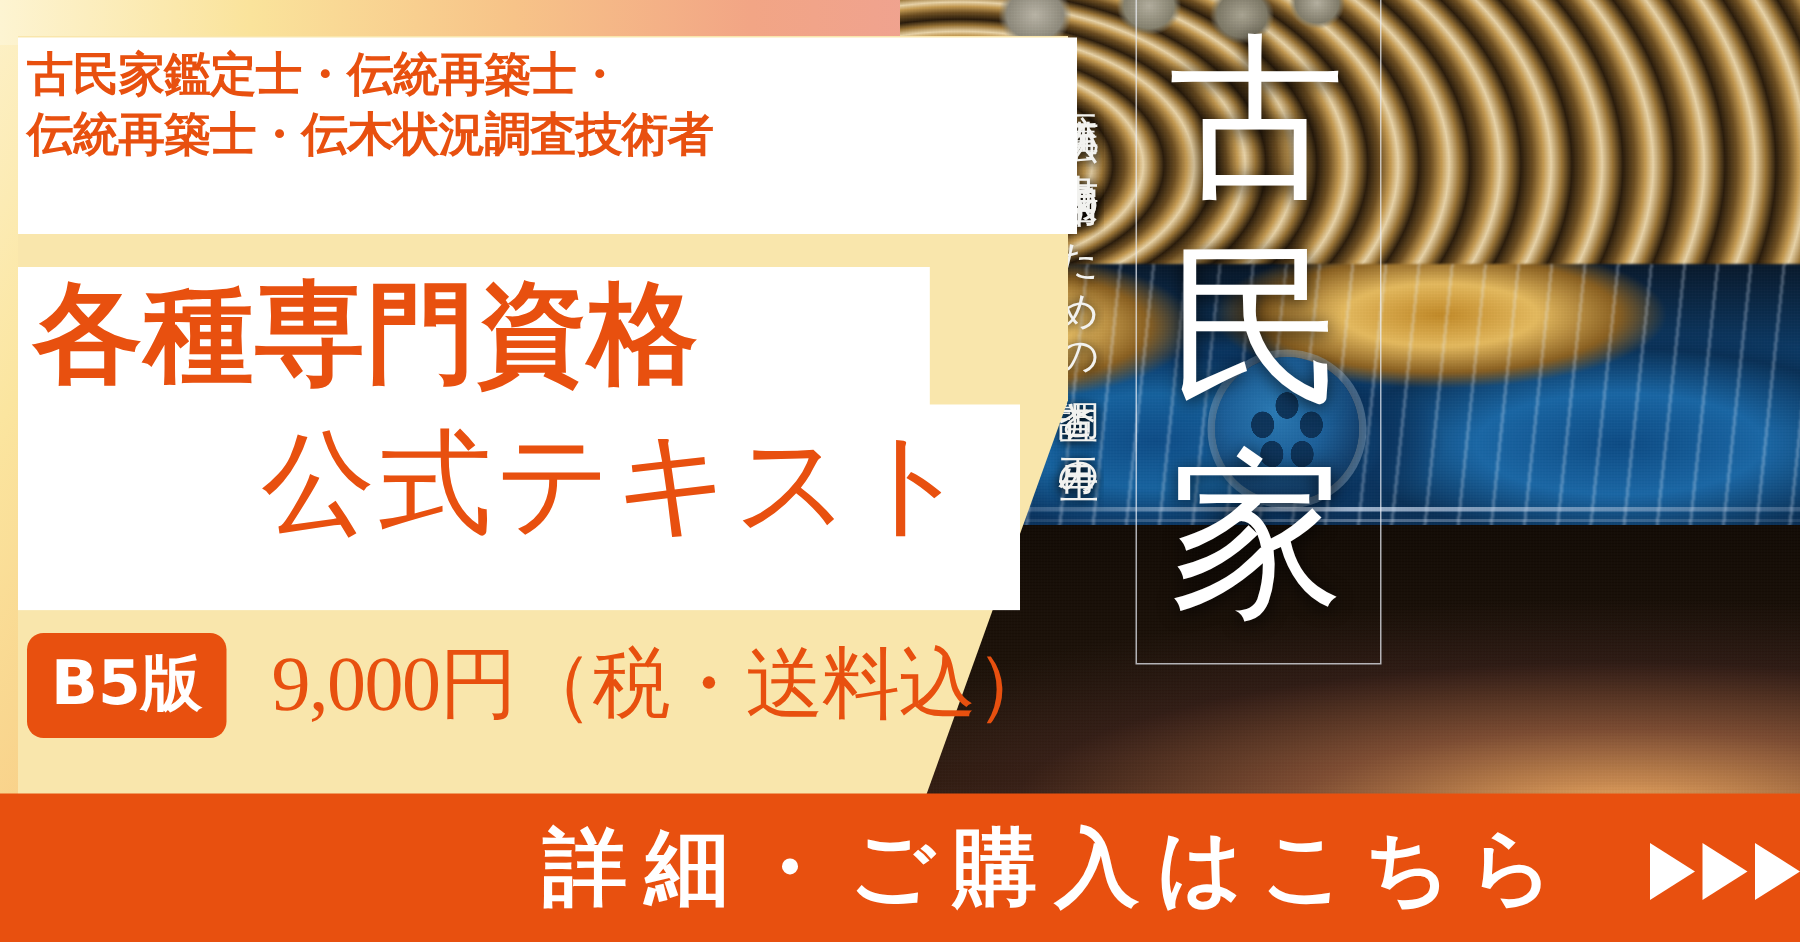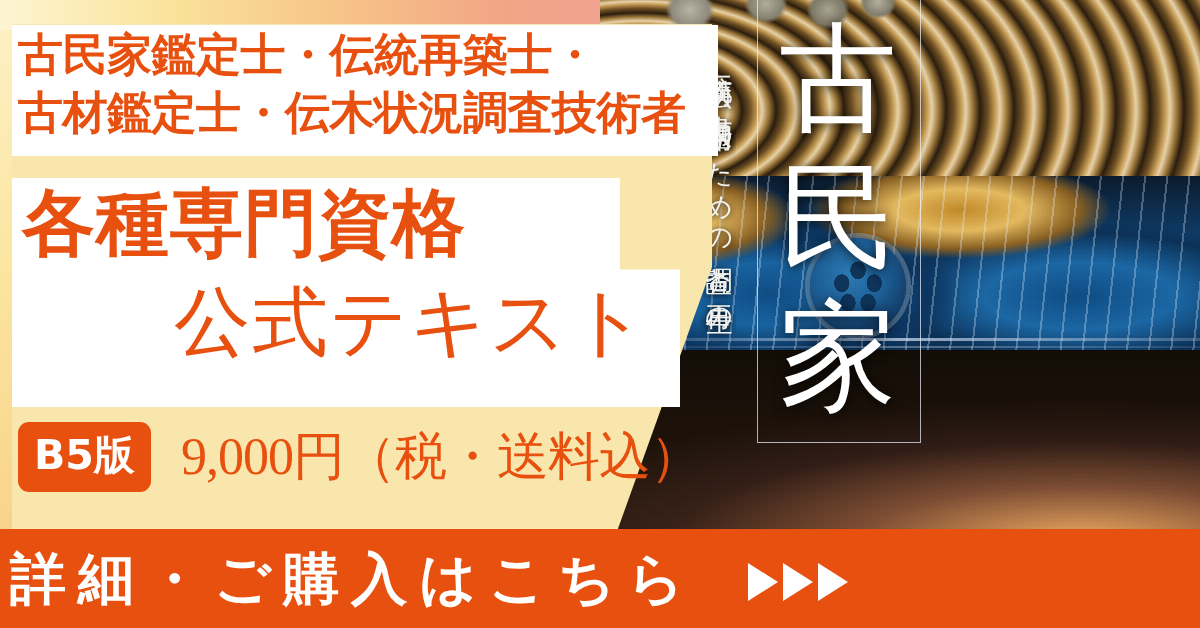--- a/index.html
+++ b/index.html
@@ -136,22 +136,22 @@
   }
 
   
   .white-top{
     position:absolute;left:12px;top:25px;width:706px;height:131px;
     background:#ffffff;
   }
   .headline{
     position:absolute;left:18px;top:30px;width:706px;
     color:#e8500f;
-    font-family:Liberation Mono, monospace;
-    font-weight:700;font-size:45px;line-height:1.28;letter-spacing:-0.5px;
+    font-family:Liberation Serif, serif;
+    font-weight:700;font-size:31px;line-height:1.28;letter-spacing:-0.5px;
     white-space:nowrap;
   }
   .headline span{display:block;}
 
   
   .white-main{
     position:absolute;left:12px;top:178px;width:668px;height:229px;
     background:#ffffff;
     clip-path:polygon(0 0, 91% 0, 91% 40%, 100% 40%, 100% 100%, 0 100%);
   }
@@ -185,21 +185,21 @@
     color:#e8500f;
     font-family:Liberation Serif, serif;
     font-weight:400;font-size:52px;line-height:1.1;letter-spacing:-1px;
     white-space:nowrap;
   }
 
   
   .cta{
     position:absolute;left:0;top:529px;width:1200px;height:99px;
     background:#e8500f;
-    display:flex;align-items:center;justify-content:flex-start;
+    display:flex;align-items:center;justify-content:flex-end;
   }
   .cta-text{
     color:#ffffff;
     font-family:"DejaVu Sans","Liberation Sans",sans-serif;
     font-weight:700;font-size:56px;line-height:1;letter-spacing:12px;
     white-space:nowrap;
     padding-left:10px;
   }
   .cta-arrows{
     display:inline-flex;align-items:center;gap:5px;margin-left:20px;
@@ -237,21 +237,21 @@
       <span>家</span>
     </div>
     <div class="cover-subtitle">伝統構法、古民家活用のための調査と再生の</div>
   </div>
 
   <div class="cream-panel"></div>
 
   <div class="white-top"></div>
   <div class="headline">
     <span>古民家鑑定士・伝統再築士・</span>
-    <span>古材鑑定士・伝木状況調査技術者</span>
+    <span>伝統再築士・伝木状況調査技術者</span>
   </div>
 
   <div class="white-main"></div>
   <div class="main-line1">各種専門資格</div>
   <div class="main-line2">公式テキスト</div>
 
   <div class="badge">B5版</div>
   <div class="price">9,000円（税・送料込）</div>
 
   <div class="cta">

